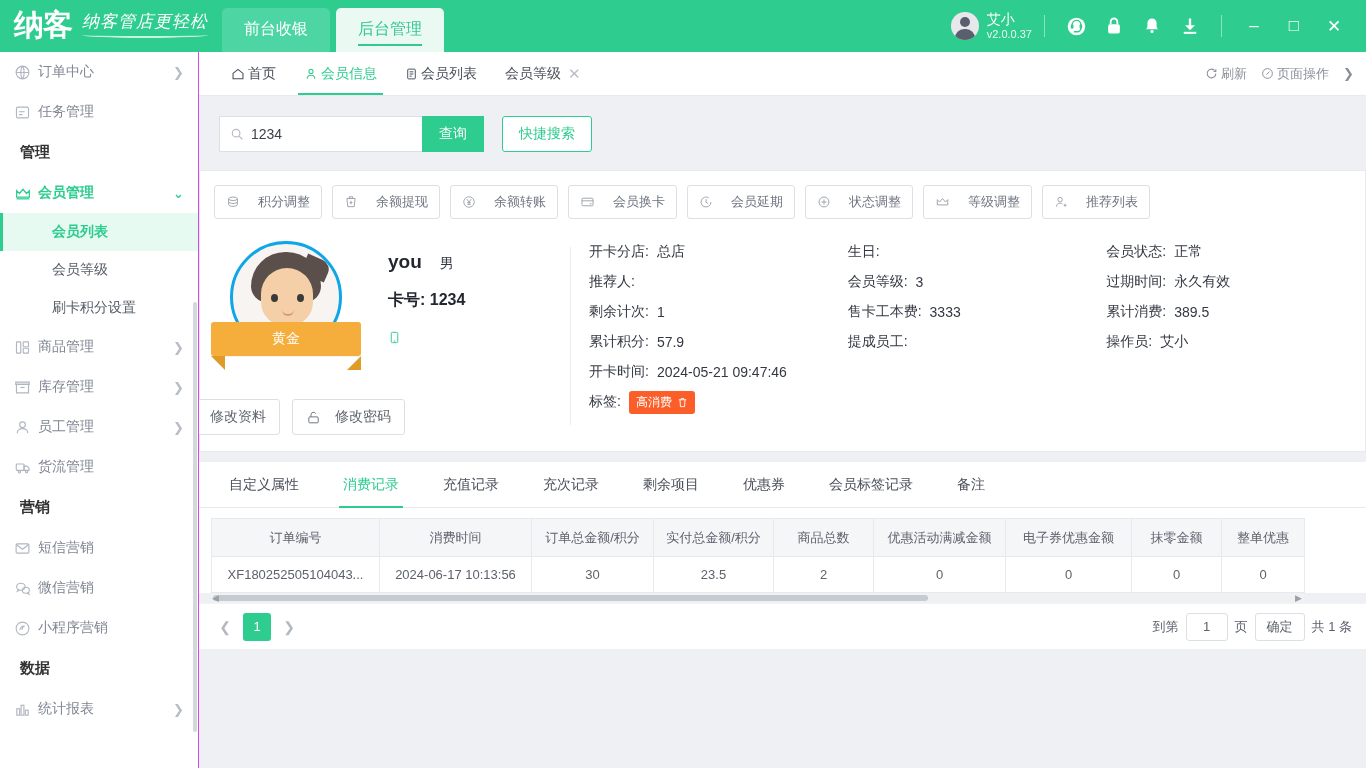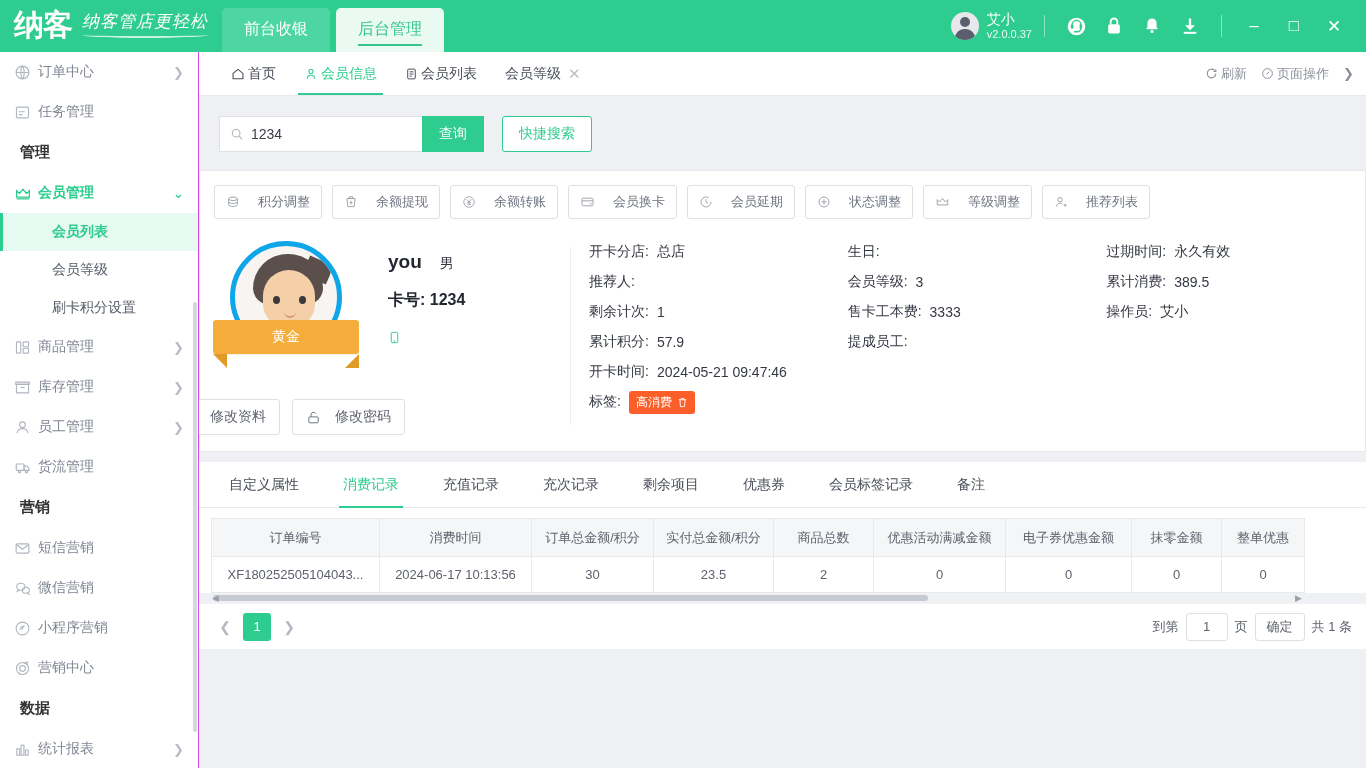--- a/index.html
+++ b/index.html
@@ -133,21 +133,21 @@
   .actionrow { display: flex; gap: 10px; padding: 14px 14px 10px 14px; flex-wrap: nowrap; }
   .act-btn {
     height: 34px; padding: 0 11px; border: 1px solid #dcdfe4; border-radius: 3px; background: #fff;
     display: flex; align-items: center; gap: 18px; font-size: 13px; color: #6f7580; cursor: pointer;
     white-space: nowrap; font-family: inherit;
   }
   .profile { display: flex; padding: 8px 0 16px 0; }
   .profile-left { width: 160px; padding-left: 12px; display: flex; flex-direction: column; align-items: center; }
   .avatar-lg {
     width: 112px; height: 112px; border-radius: 50%; background: #f7f4f2;
-    border: 5px solid #0ea5e9; position: relative; overflow: visible; margin-top: 4px;
+    border: 3px solid #0ea5e9; position: relative; overflow: visible; margin-top: 4px;
   }
   .face { position: absolute; inset: 0; border-radius: 50%; overflow: hidden; }
   .hair {
     position: absolute; left: 18px; top: 8px; width: 70px; height: 50px;
     background: #5a4f4a; border-radius: 35px 35px 16px 16px;
   }
   .hair::after {
     content: ""; position: absolute; right: -8px; top: 6px; width: 26px; height: 20px;
     background: #5a4f4a; transform: rotate(24deg); border-radius: 0 10px 0 12px;
   }
@@ -442,30 +442,20 @@
   <div class="side-item">
     <span class="ico">
       <svg width="17" height="17" viewBox="0 0 24 24" fill="none" stroke="#b0b5bf" stroke-width="1.5">
         <circle cx="12" cy="12" r="9"></circle>
           <path d="M8 14c1.5-4 4-6 7-5.5-2 .5-3.5 2.5-4 5.5"></path>
       </svg>
     </span>
     <span class="lbl">小程序营销</span>
   </div>
 
-  <div class="side-item">
-    <span class="ico">
-      <svg width="17" height="17" viewBox="0 0 24 24" fill="none" stroke="#b0b5bf" stroke-width="1.6">
-        <circle cx="12" cy="12" r="8.5"></circle>
-          <circle cx="12" cy="12" r="4"></circle>
-          <path d="M14 5l5-2-1.5 4"></path>
-      </svg>
-    </span>
-    <span class="lbl">营销中心</span>
-  </div>
 
   <div class="side-group">数据</div>
 
   <div class="side-item">
     <span class="ico">
       <svg width="17" height="17" viewBox="0 0 24 24" fill="none" stroke="#b0b5bf" stroke-width="1.6">
         <rect x="4" y="11" width="4" height="9"></rect>
           <rect x="10" y="6" width="4" height="14"></rect>
           <rect x="16" y="13" width="4" height="7"></rect>
       </svg>
@@ -736,20 +726,24 @@
               <span class="flabel">售卡工本费:</span>
               <span class="fval">3333</span>
             </div>
             <div class="frow">
               <span class="flabel">提成员工:</span>
               <span class="fval"></span>
             </div>
           </div>
 
           <div class="fcol">
+            <div class="frow">
+              <span class="flabel">会员状态:</span>
+              <span class="fval">正常</span>
+            </div>
             <div class="frow">
               <span class="flabel">过期时间:</span>
               <span class="fval">永久有效</span>
             </div>
             <div class="frow">
               <span class="flabel">累计消费:</span>
               <span class="fval">389.5</span>
             </div>
             <div class="frow">
               <span class="flabel">操作员:</span>

